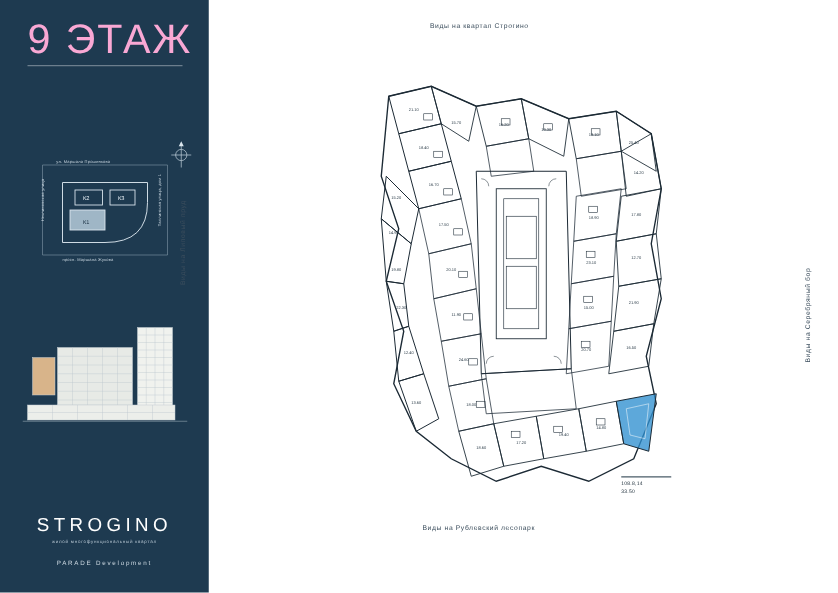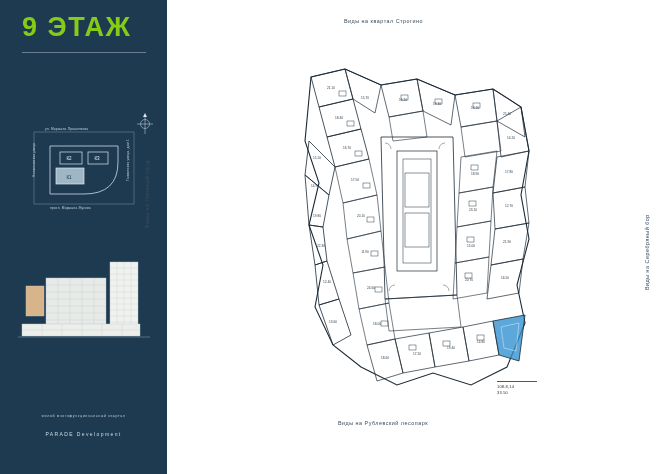--- a/index.html
+++ b/index.html
@@ -29,24 +29,24 @@
     width: 167px;
     height: 474px;
     background: #1e3a50;
     color: #e8eef3;
     box-sizing: border-box;
   }
   .floor-title {
     position: absolute;
     left: 22px;
     top: 14px;
-    font-size: 27px;
-    font-weight: bold;
+    font-size: 33px;
+    font-weight: normal;
     letter-spacing: 1.5px;
-    color: #84cc16;
+    color: #f9a8d4;
     line-height: 1;
     white-space: nowrap;
   }
   .title-rule {
     position: absolute;
     left: 22px;
     top: 52px;
     width: 124px;
     height: 1px;
     background: rgba(255,255,255,0.35);
@@ -297,20 +297,21 @@
           <line x1="64" y1="66" x2="64" y2="78"></line>
             <line x1="84" y1="66" x2="84" y2="78"></line>
           <line x1="104" y1="66" x2="104" y2="78"></line>
         </g>
 
         <line x1="0" y1="79" x2="132" y2="79" stroke="#8fa2b0" stroke-width="0.5"></line>
       </svg>
     </div>
 
     <div class="brand">
+      <div class="brand-name">STROGINO</div>
       <div class="brand-sub">жилой многофункциональный квартал</div>
       <div class="brand-dev">PARADE Development</div>
     </div>
   </div>
 
   <div class="view-label vl-top">Виды на квартал Строгино</div>
   <div class="view-label vl-bottom">Виды на Рублевский лесопарк</div>
   <div class="view-label vl-left">Виды на Липовый пруд</div>
   <div class="view-label vl-right">Виды на Серебряный бор</div>
 

